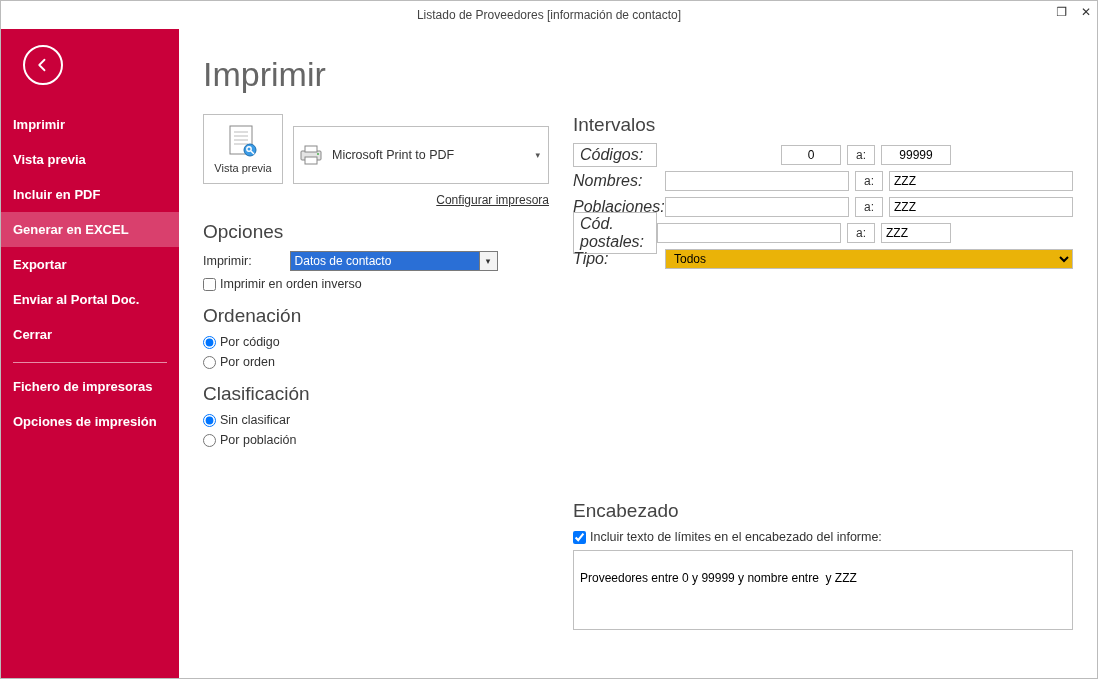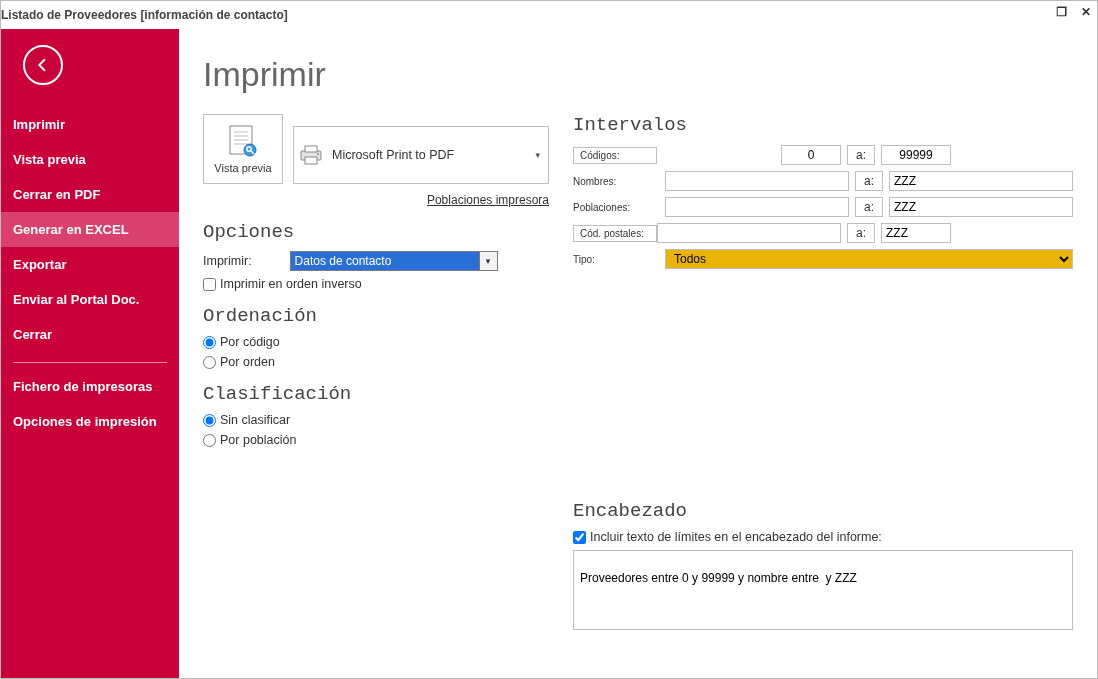--- a/index.html
+++ b/index.html
@@ -1,38 +1,38 @@
 <!DOCTYPE html>
 <html><head>
 <meta charset="utf-8">
 <style>
   * { box-sizing: border-box; }
   html, body { margin: 0; padding: 0; font-family: "Segoe UI", Arial, sans-serif; font-size: 13px; color: #333; }
   body { width: 1098px; height: 679px; border: 1px solid #bbb; overflow: hidden; background: #fff; position: relative; }
 
   
-  .titlebar { height: 28px; display: flex; align-items: center; justify-content: flex-start; position: relative; font-weight: bold; }
+  .titlebar { height: 28px; display: flex; align-items: center; justify-content: center; position: relative; }
   .titlebar .title { font-size: 12px; color: #444; }
   .titlebar .wincontrols { position: absolute; right: 6px; top: 4px; display: flex; gap: 14px; }
   .titlebar .wincontrols span { font-family: "Segoe UI Symbol", Arial; font-size: 12px; color: #333; cursor: default; }
 
   .layout { display: flex; height: calc(100% - 28px); }
 
   
   .sidebar { width: 178px; background: #c9003a; color: #fff; padding-top: 8px; display: flex; flex-direction: column; }
   .backbtn { width: 40px; height: 40px; border: 2px solid #fff; border-radius: 50%; margin: 8px 0 22px 22px; display:flex; align-items:center; justify-content:center; cursor:pointer; }
   .backbtn svg { width: 18px; height: 18px; }
   .side-item { padding: 10px 12px; font-size: 13px; cursor: pointer; font-weight: 600; }
   .side-item.active { background: #d9406d; }
   .side-sep { border-top: 1px solid rgba(255,255,255,.55); margin: 10px 12px 6px 12px; }
 
   
   .main { flex: 1; padding: 18px 24px 12px 24px; overflow: hidden; }
   h1.page { font-size: 34px; font-weight: 300; color: #666; margin: 8px 0 20px 0; font-family: "Segoe UI Light","Segoe UI",Arial; }
-  h2.sect { font-size: 19px; font-weight: 400; color: #444; margin: 14px 0 8px 0; font-family: Liberation Mono, monospace; }
+  h2.sect { font-size: 19px; font-weight: 400; color: #444; margin: 14px 0 8px 0; font-family: Liberation Sans, sans-serif; }
 
   .cols { display: flex; gap: 24px; }
   .col-left { width: 346px; }
   .col-right { flex: 1; }
 
   
   .print-row { display: flex; gap: 10px; align-items: stretch; }
   .prev-box { border: 1px solid #bfbfbf; width: 80px; height: 70px; display:flex; flex-direction:column; align-items:center; justify-content:center; cursor:pointer; }
   .prev-box .label { font-size: 11px; color: #333; margin-top: 2px; }
   .printer-box { border: 1px solid #bfbfbf; flex:1; display:flex; align-items:center; padding: 0 4px; position:relative; height:58px; margin-top:12px; cursor:pointer; }
@@ -45,21 +45,21 @@
   .row { display:flex; align-items:center; margin: 6px 0; font-size:12.5px; }
   .row label.plain { margin-right: 6px; }
   .sel-imprimir { background:#2a6fd6; color:#fff; border:1px solid #7a7a7a; width:190px; height:20px; padding:0 4px; font-size:12px; display:inline-flex; align-items:center; }
   .sel-imprimir-wrap { display:inline-flex;margin-left:32px; }
   .sel-imprimir-btn { width:18px; height:20px; border:1px solid #7a7a7a; border-left:none; background:#f3f3f3; display:inline-flex; align-items:center; justify-content:center; font-size:9px; cursor:pointer; }
   input[type=checkbox] { margin:0 4px 0 0; vertical-align:middle; }
   input[type=radio] { margin:0 4px 0 0; vertical-align:middle; }
 
   
   .iv-row { display:flex; align-items:center; margin:4px 0; height:22px; }
-  .iv-label { width:92px; font-size:10px; }
+  .iv-label { width:92px; font-size:16px;font-style:italic; }
   .iv-label.boxed { border:1px solid #bfbfbf; padding:2px 6px; background:#fff; width:84px; }
   .iv-input { height:20px; border:1px solid #bfbfbf; padding:0 4px; font-size:12px; }
   .iv-small { width:60px; text-align:center; }
   .iv-a { width:28px; text-align:center; margin:0 6px; border:1px solid #bfbfbf; height:20px; font-size:12px; display:inline-flex; align-items:center; justify-content:center; background:#fff; }
   .iv-wide { flex:1; }
   .iv-med { width:70px; }
   .iv-gap { width:184px; }
   .iv-select { height:20px; flex:1; border:1px solid #bfbfbf; font-size:12px; padding:0 4px; background:#eab308; }
 
   
@@ -79,21 +79,21 @@
 
 <div class="layout">
   <div class="sidebar">
     <div class="backbtn">
       <svg viewBox="0 0 24 24">
           <path d="M14 5l-7 7 7 7" stroke="#fff" stroke-width="2.4" fill="none" stroke-linecap="round" stroke-linejoin="round"></path>
         </svg>
     </div>
     <div class="side-item">Imprimir</div>
     <div class="side-item">Vista previa</div>
-    <div class="side-item">Cerrar en PDF</div>
+    <div class="side-item">Incluir en PDF</div>
     <div class="side-item active">Generar en EXCEL</div>
     <div class="side-item">Exportar</div>
     <div class="side-item">Enviar al Portal Doc.</div>
     <div class="side-item">Cerrar</div>
     <div class="side-sep"></div>
     <div class="side-item">Fichero de impresoras</div>
     <div class="side-item">Opciones de impresión</div>
   </div>
 
   <div class="main">
@@ -120,21 +120,21 @@
             <div class="printer-box">
               <svg width="26" height="22" viewBox="0 0 26 22">
                 <rect x="3" y="7" width="20" height="9" rx="1" fill="#e4e4e4" stroke="#888"></rect>
                 <rect x="7" y="2" width="12" height="6" fill="#fff" stroke="#888"></rect>
                 <rect x="7" y="13" width="12" height="7" fill="#fff" stroke="#888"></rect>
                 <circle cx="20" cy="10" r="1" fill="#4caf50"></circle>
               </svg>
               <span class="txt">Microsoft Print to PDF</span>
               <span class="dd">▾</span>
             </div>
-            <div class="conf-link"><span>Poblaciones impresora</span></div>
+            <div class="conf-link"><span>Configurar impresora</span></div>
           </div>
         </div>
 
         <h2 class="sect">Opciones</h2>
         <div class="row">
           <label class="plain">Imprimir:</label>
           <span class="sel-imprimir-wrap">
             <span class="sel-imprimir">Datos de contacto</span>
             <span class="sel-imprimir-btn">▾</span>
           </span>

